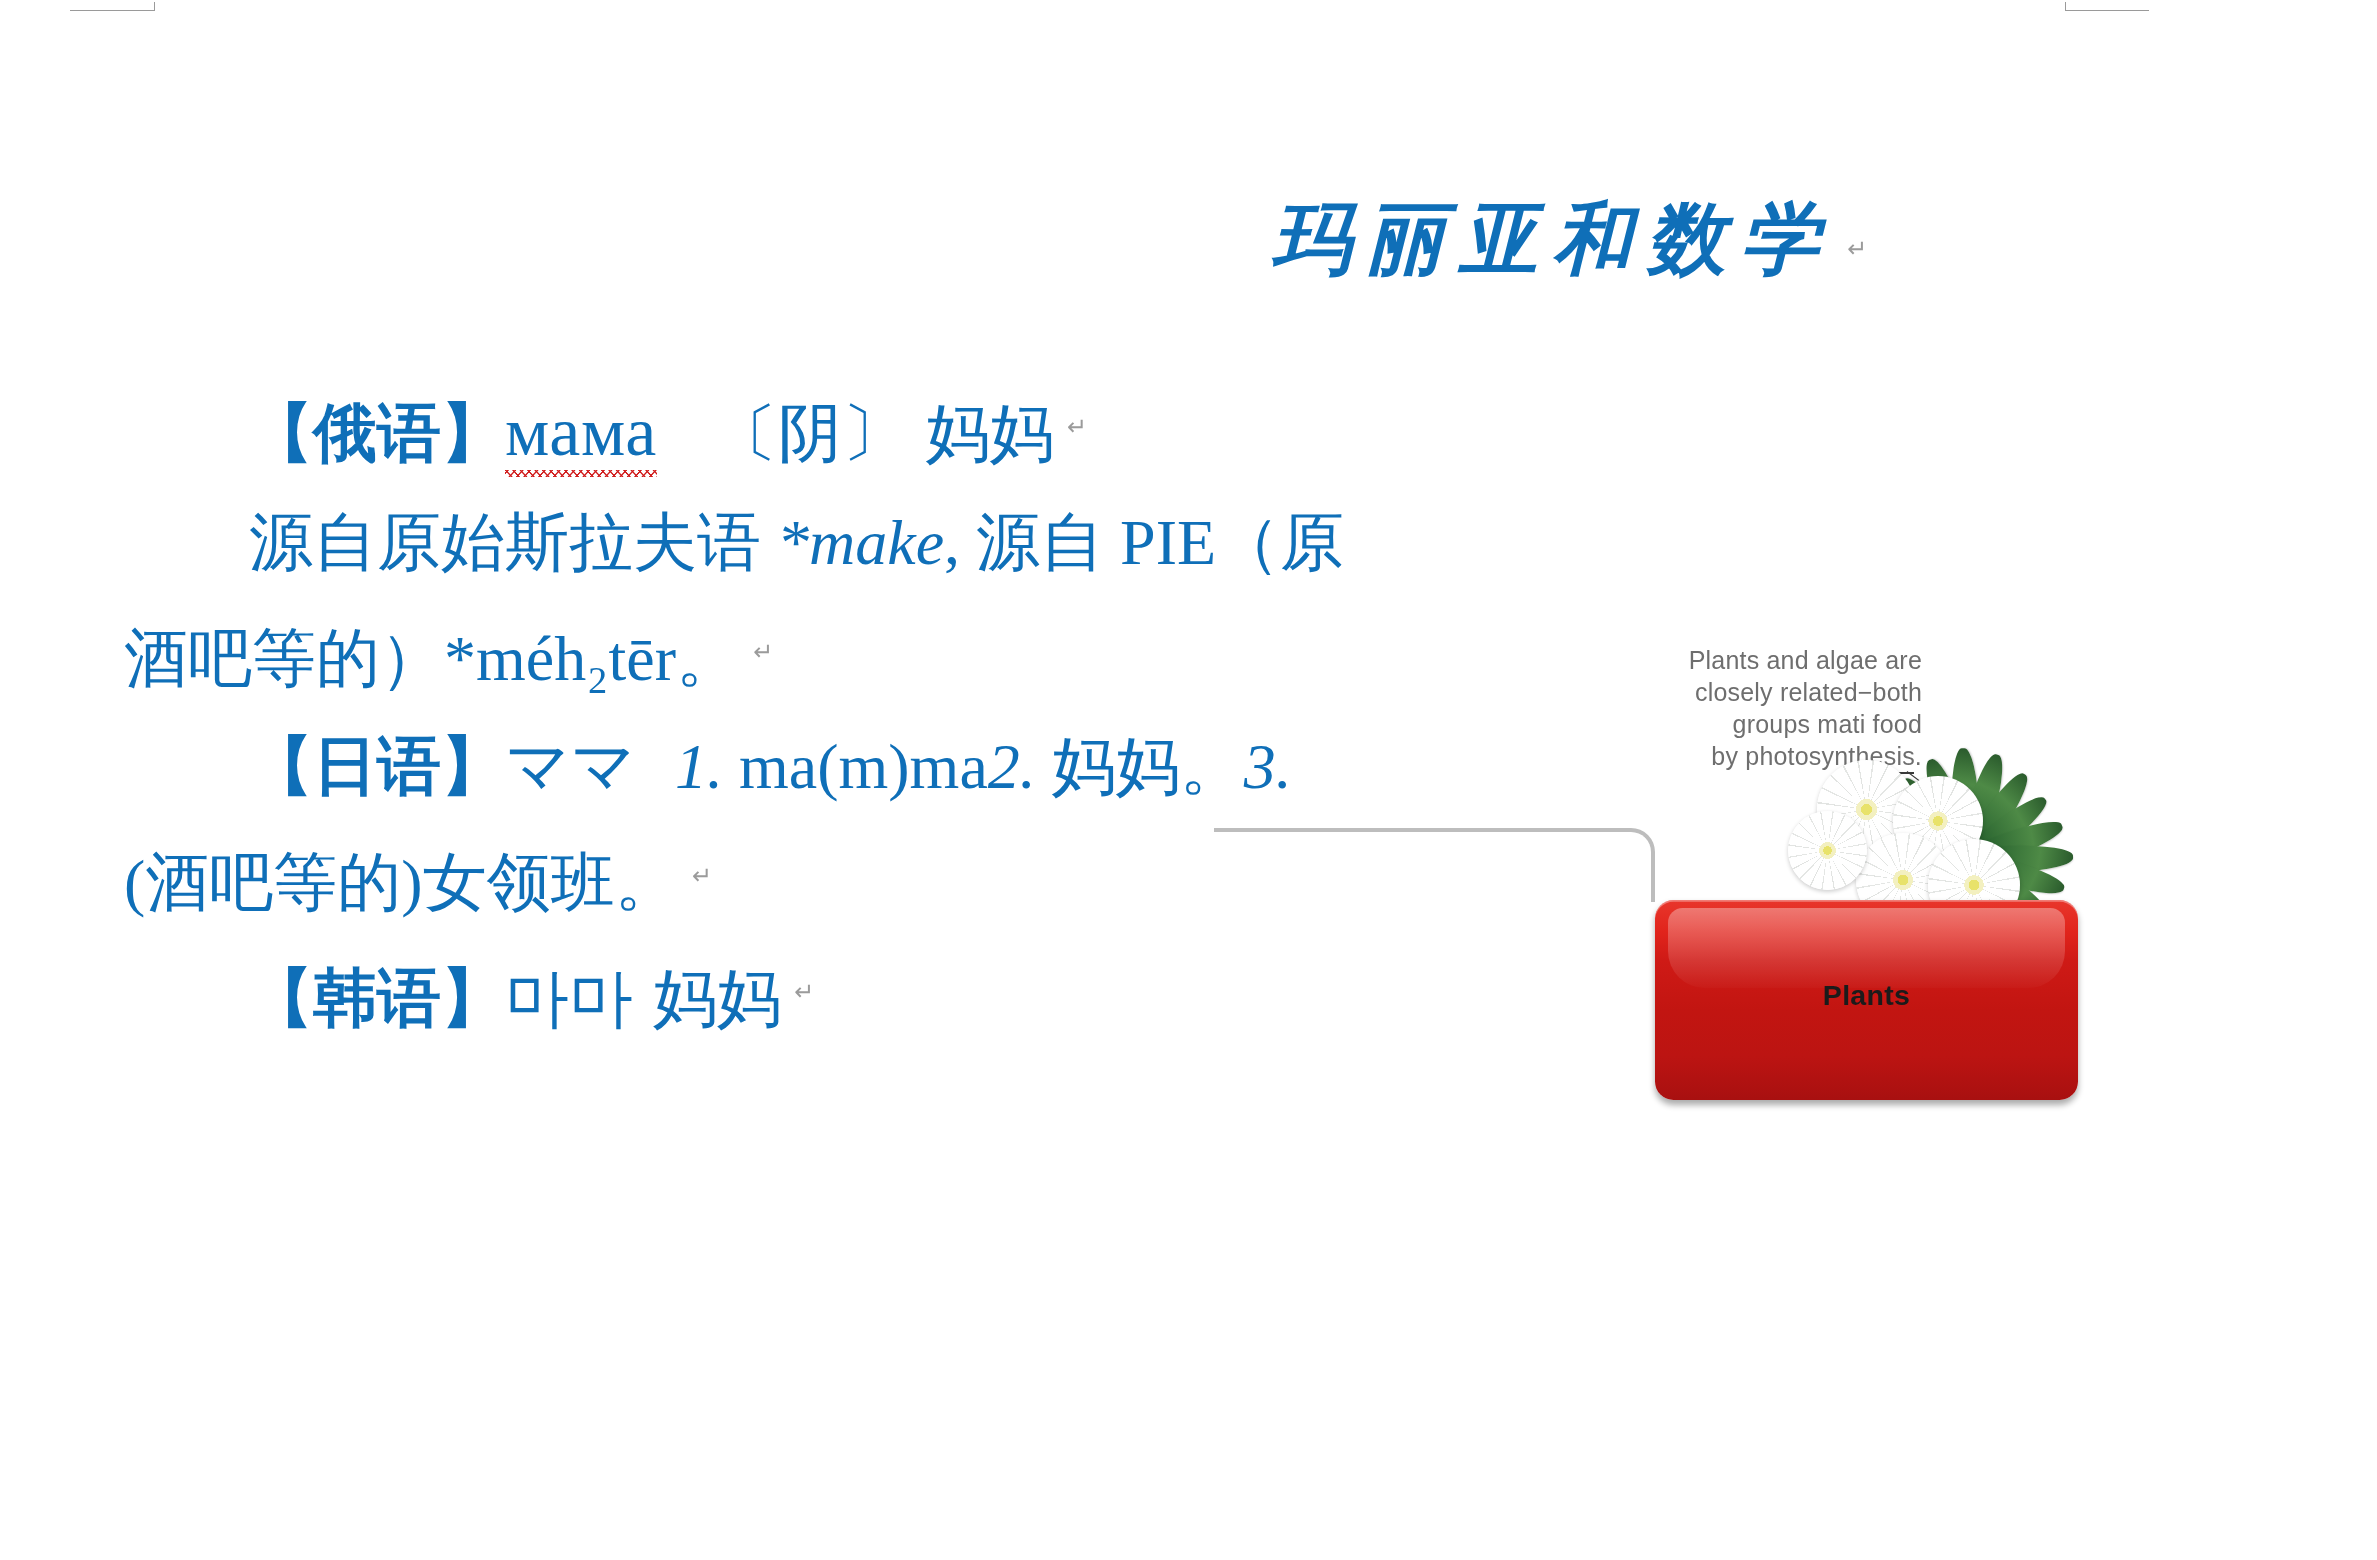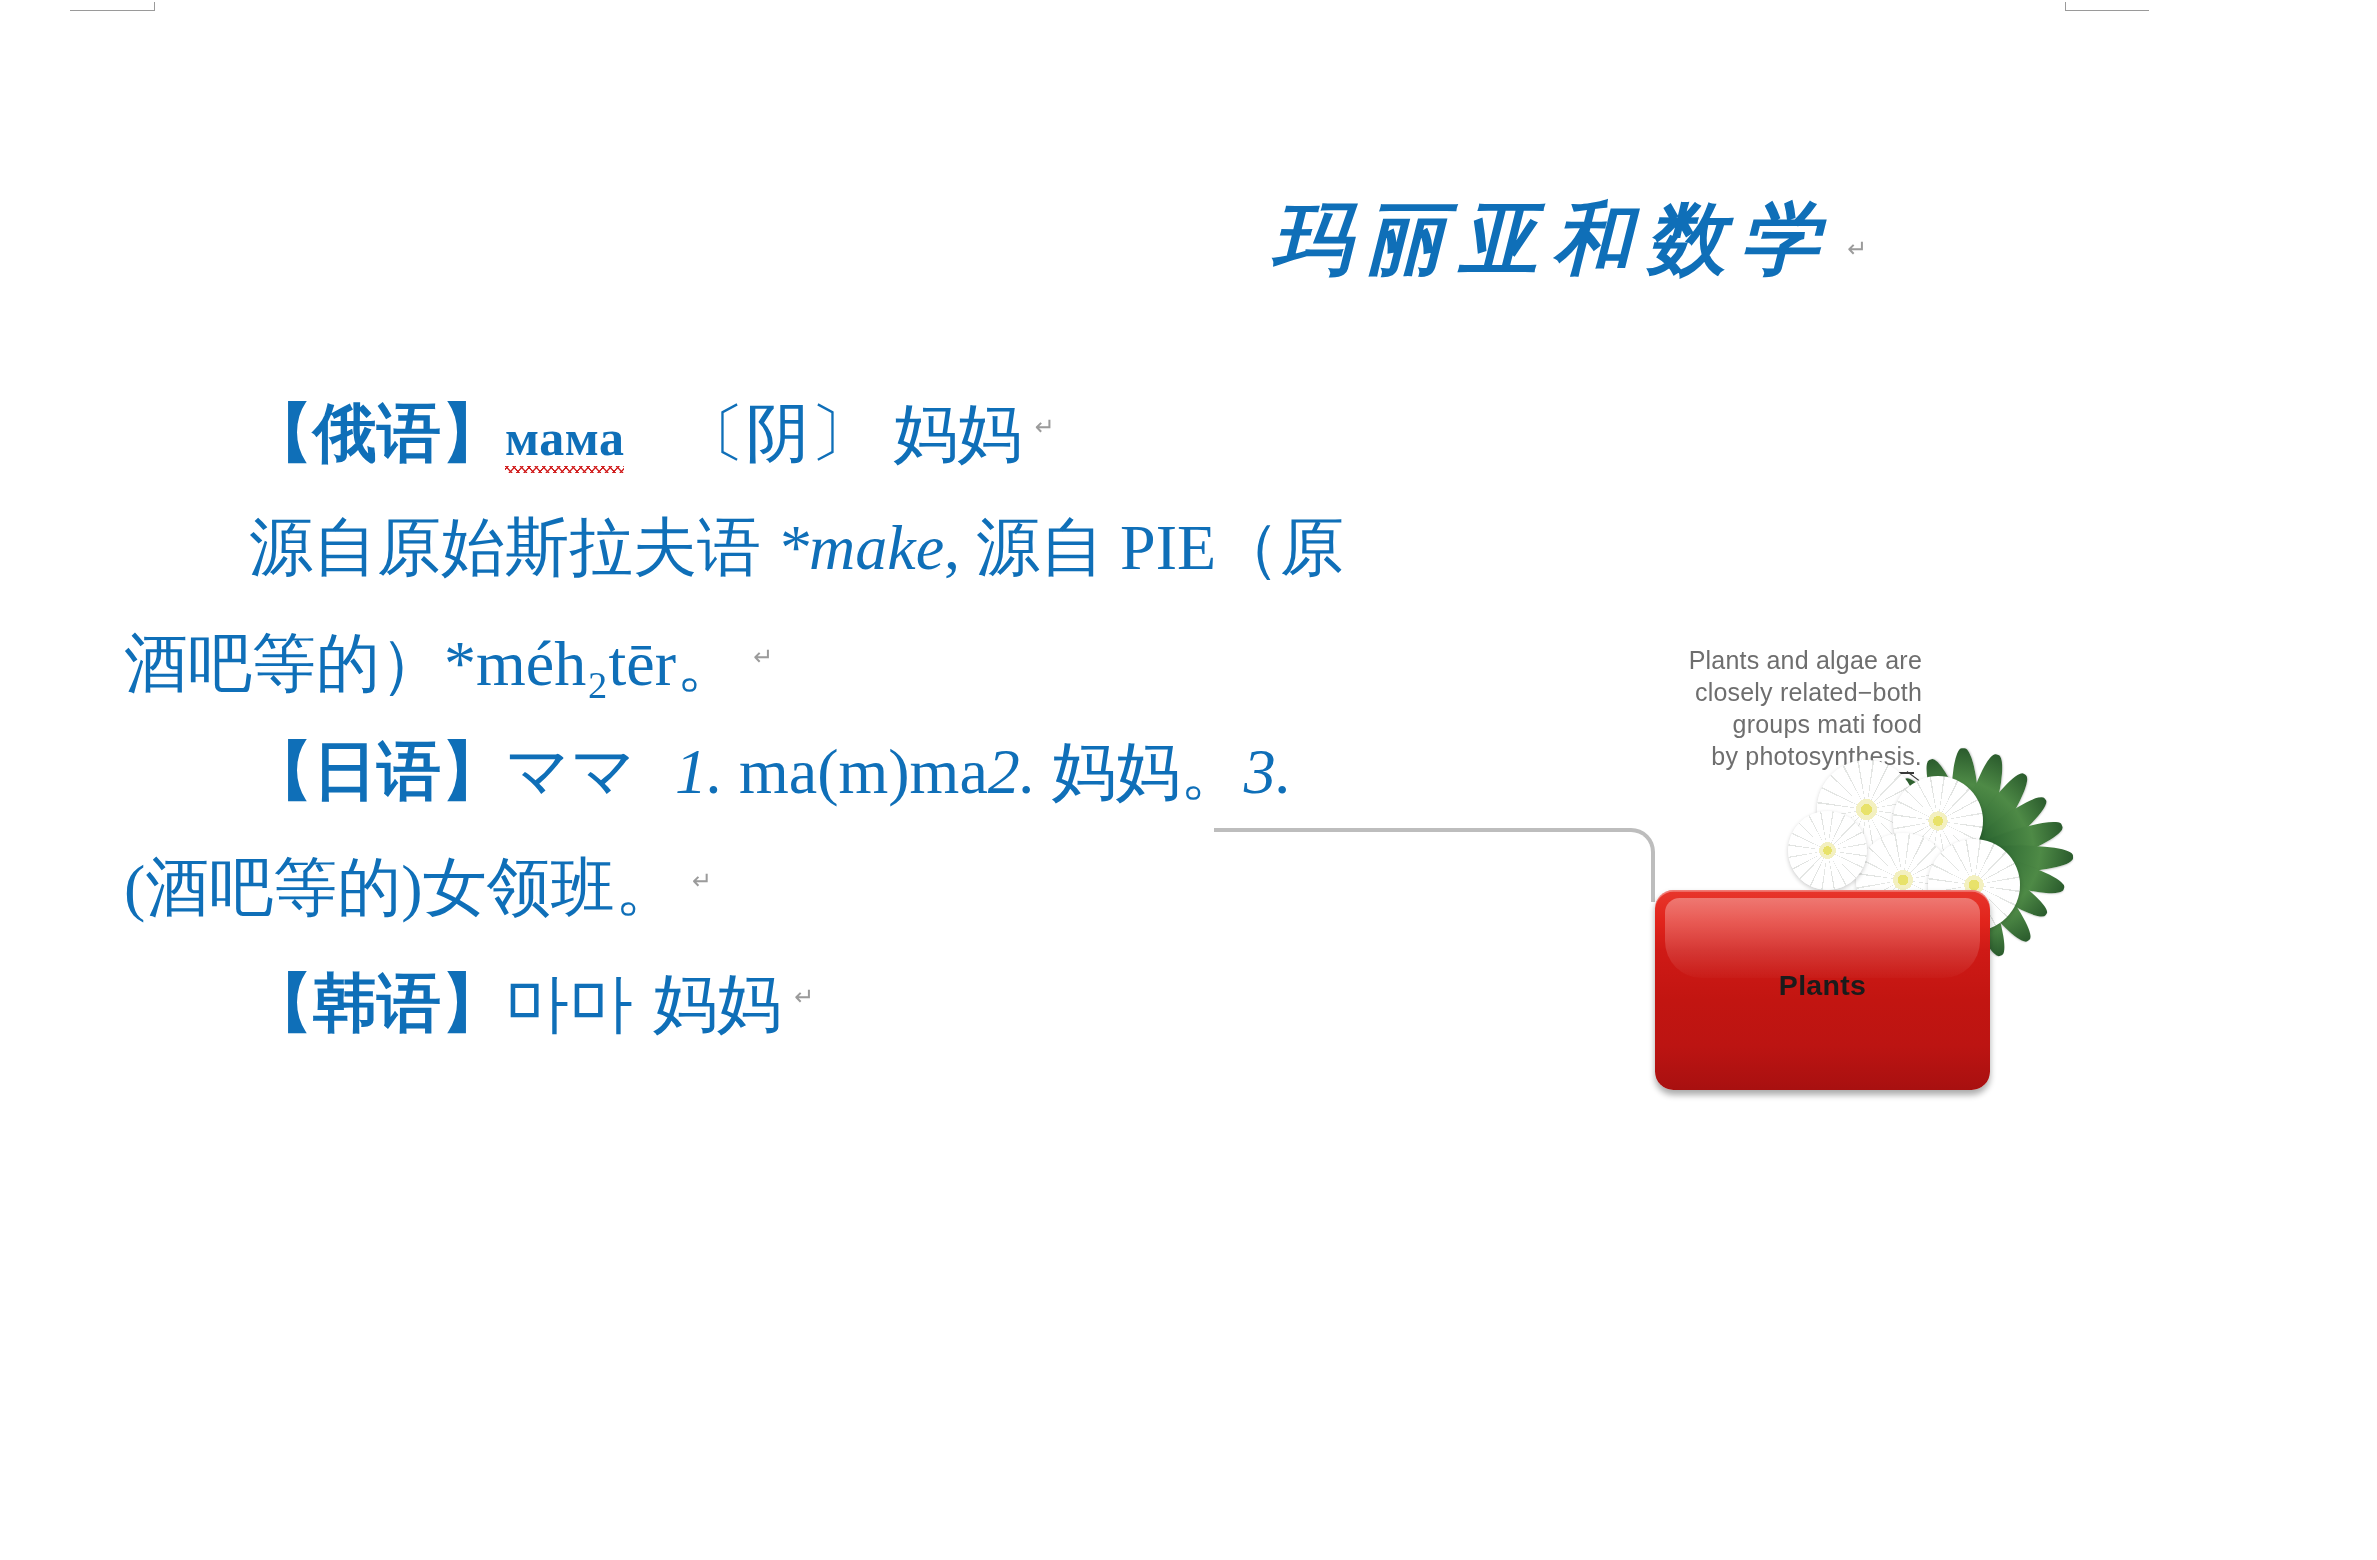--- a/index.html
+++ b/index.html
@@ -94,22 +94,22 @@
     color: #0f6fb8;
     white-space: nowrap;
     letter-spacing: 0px;
   }
   .ind { padding-left: 125px; }
   .noind { padding-left: 0; }
 
   .bracket { font-weight: 700; }
   .cyr {
     font-family: "Liberation Serif", "DejaVu Serif", serif;
-    font-weight: 700;
-    font-size: 50px;
+    font-weight: 400;
+    font-size: 70px;
     letter-spacing: 0.5px;
   }
   .spell {
     border-bottom: 0;
     background-repeat: repeat-x;
     background-position: 0 100%;
     padding-bottom: 7.4px;
     background-image:
       linear-gradient(45deg, transparent 44%, #d01b1b 44%, #d01b1b 56%, transparent 56%),
       linear-gradient(-45deg, transparent 44%, #d01b1b 44%, #d01b1b 56%, transparent 56%);
@@ -160,22 +160,22 @@
     left: -386px; top: 184px;
     width: 441px; height: 74px;
     border-left: 0;
     border-top: 4.6px solid #bdbdbd;
     border-right: 4.6px solid #bdbdbd;
     border-top-right-radius: 24px;
     box-sizing: border-box;
   }
   .plant-box {
     position: absolute;
-    left: 55px; top: 246px;
-    width: 335px; height: 200px;
+    left: 55px; top: 256px;
+    width: 423px; height: 200px;
     border-radius: 18.4px;
     background: linear-gradient(180deg,
         #e8362c 0%, #e1241c 16%,
         #cf1a16 30%, #c21511 55%,
         #bc1412 78%, #a81010 100%);
     box-shadow: 0 4.6px 6.4px rgba(0,0,0,.33), inset 0 1.8px 0 rgba(255,255,255,.35);
   }
   .plant-box .gloss {
     position: absolute;
     left: 3%; top: 4%;

